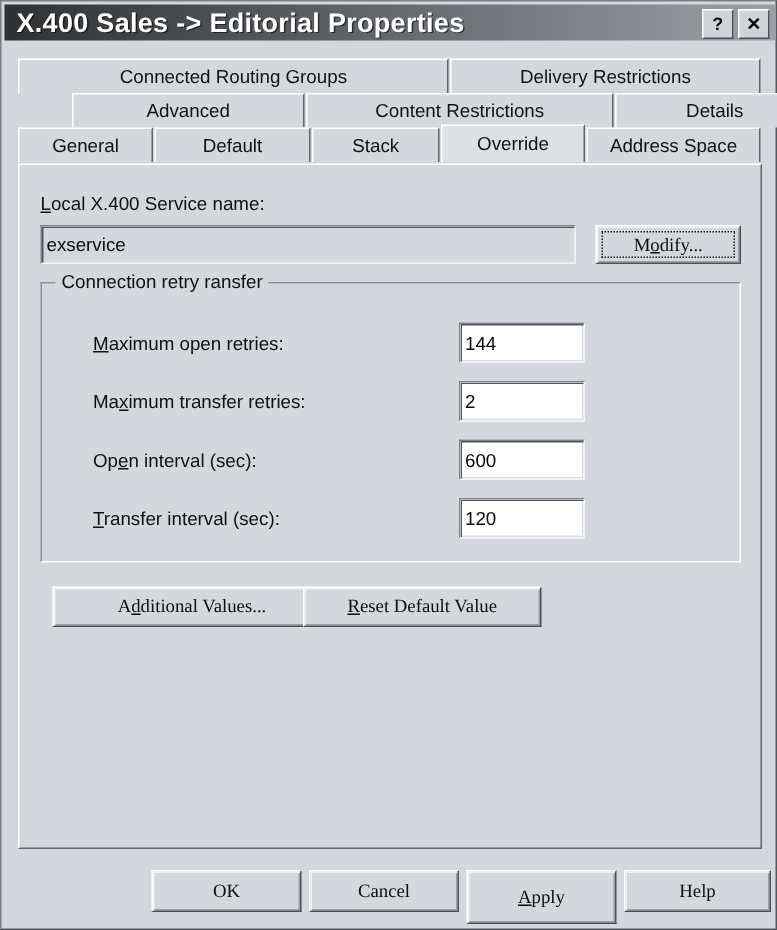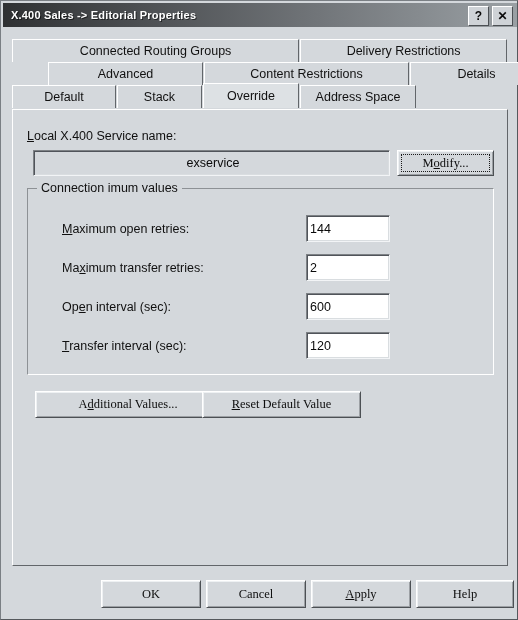--- a/index.html
+++ b/index.html
@@ -33,21 +33,21 @@
     left: 2px; top: 2px;
     width: 514px;
     height: 24px;
     background: linear-gradient(to right, #2f3133 0%, #4a4d50 25%, #72767a 62%, #9aa0a4 100%);
     display: flex;
     align-items: center;
     box-sizing: border-box;
   }
   .title-text {
     color: #ffffff;
-    font-size: 11px;
+    font-size: 18px;
     font-weight: bold;
     padding-left: 8px;
     letter-spacing: 0.2px;
     white-space: nowrap;
     text-shadow: 1px 1px 0 rgba(0,0,0,0.55);
   }
   .title-btns {
     position: absolute;
     right: 4px; top: 3px;
     display: flex;
@@ -235,20 +235,23 @@
       </div>
       <div class="tab" style="width:205px;">
         <span>Content Restrictions</span>
       </div>
       <div class="tab" style="width:133px;">
         <span>Details</span>
       </div>
     </div>
 
     <div class="tabrow r3">
+      <div class="tab" style="width:90px;">
+        <span>General</span>
+      </div>
       <div class="tab" style="width:104px;">
         <span>Default</span>
       </div>
       <div class="tab" style="width:85px;">
         <span>Stack</span>
       </div>
       <div class="tab selected" style="width:96px;">
         <span>Override</span>
       </div>
       <div class="tab" style="width:116px;">
@@ -256,31 +259,31 @@
       </div>
     </div>
   </div>
 
   <div class="tabpage">
 
     <div class="lbl" style="left:14px; top:19px;text-align:center;">
       <u>L</u><span>ocal X.400 Service name:</span>
     </div>
 
-    <div class="textbox readonly" style="left:20px; top:40px; width:357px; height:26px;justify-content:center;">
+    <div class="textbox readonly" style="left:14px; top:40px; width:357px; height:26px;">
       <span>exservice</span>
     </div>
 
     <div class="btn" style="left:384px; top:40px; width:97px; height:26px;">
       <span>M<u>o</u>dify...</span>
       <span class="focusring"></span>
     </div>
 
     <div class="groupbox" style="left:14px; top:78px; width:467px; height:187px;">
-      <div class="group-title">Connection imum values</div>
+      <div class="group-title">Connection retry ransfer</div>
 
       <div class="lbl" style="left:34px; top:33px;">
         <u>M</u><span>aximum open retries:</span>
       </div>
       <div class="textbox" style="left:278px; top:26px; width:84px; height:27px;">
         <span>144</span>
       </div>
 
       <div class="lbl" style="left:34px; top:72px;">
         <span>Ma</span><u>x</u><span>imum transfer retries:</span>
@@ -314,21 +317,21 @@
 
   </div>
 
   <div class="buttonbar">
     <div class="btn" style="left:98px; top:11px; width:100px; height:28px;">
       <span>OK</span>
     </div>
     <div class="btn" style="left:203px; top:11px; width:100px; height:28px;">
       <span>Cancel</span>
     </div>
-    <div class="btn" style="left:308px; top:11px; width:100px; height:28px;">
+    <div class="btn" style="left:308px; top:11px; width:100px; height:36px;">
       <span><u>A</u>pply</span>
     </div>
     <div class="btn" style="left:413px; top:11px; width:98px; height:28px;">
       <span>Help</span>
     </div>
   </div>
 
 </div>
 
 </body></html>

